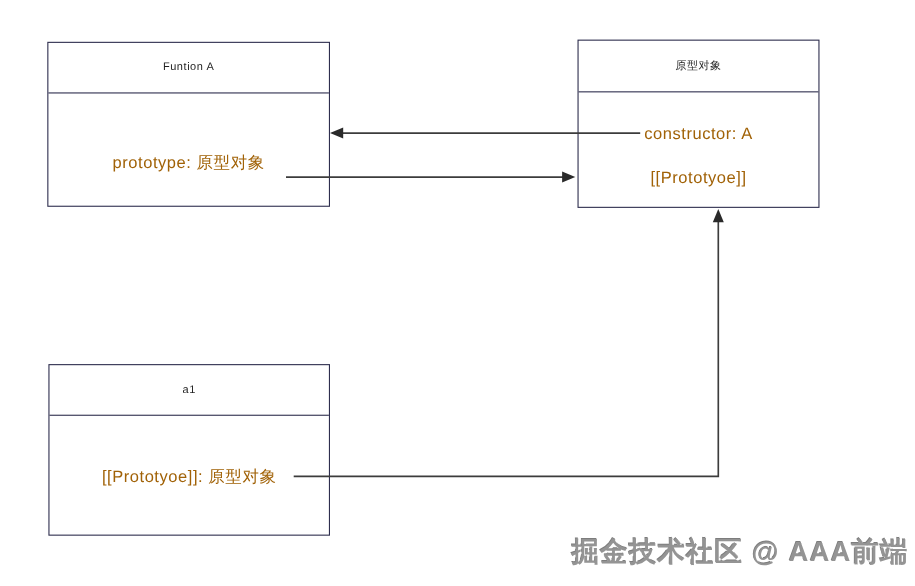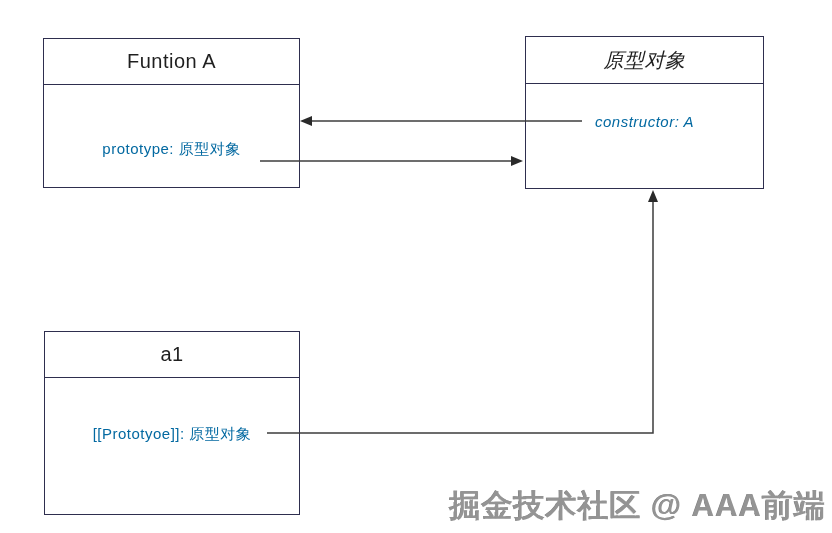--- a/index.html
+++ b/index.html
@@ -15,70 +15,70 @@
     background: #ffffff;
     overflow: hidden;
   }
   .uml-box {
     position: absolute;
     border: 1.5px solid #2e2e4e;
     background: #ffffff;
     box-sizing: border-box;
   }
   .box-function-a { left: 43px;  top: 38px;  width: 257px; height: 150px; }
-  .box-prototype  { left: 525px; top: 36px;  width: 239px; height: 153px; font-style: italic; }
-  .box-a1         { left: 44px;  top: 331px; width: 256px; height: 184px; }
+  .box-prototype  { left: 525px; top: 36px;  width: 220px; height: 153px; }
+  .box-a1         { left: 44px;  top: 331px; width: 256px; height: 156px; }
 
   .box-header {
     position: absolute;
     left: 0; top: 0; right: 0;
     height: 45px;
     border-bottom: 1.5px solid #2e2e4e;
     display: flex;
     align-items: center;
     justify-content: center;
-    font-size: 20px;
+    font-size: 10px;
     color: #1f1f1f;
     letter-spacing: 0.5px;
   }
   .box-prototype .box-header { height: 46px; }
   .box-a1 .box-header        { height: 45px; }
 
   .box-body {
     position: absolute;
     left: 0; right: 0; top: 0; bottom: 0;
   }
   .field {
     position: absolute;
     left: 0; right: 0;
     text-align: center;
     font-size: 15px;
     line-height: 20px;
-    color: #0369a1;
+    color: #a16207;
     letter-spacing: 0.5px;
     white-space: nowrap;
   }
   .box-function-a .field-0 { top: 100px; }
   .box-prototype  .field-0 { top: 75px; }
   .box-prototype  .field-1 { top: 115px; }
   .box-a1         .field-0 { top: 92px; text-align: center; }
 
   .arrow-layer {
     position: absolute;
     left: 0; top: 0;
     width: 832px;
     height: 533px;
     pointer-events: none;
   }
 
   .watermark {
     position: absolute;
     right: 6px;
     top: 485px;
-    font-size: 31px;
+    font-size: 25px;
     font-weight: bold;
     letter-spacing: 1px;
     color: #949494;
     text-shadow: 1.5px 1.5px 0 #ffffff, -0.5px -0.5px 0 #7d7d7d;
     white-space: nowrap;
   }
 </style>
 </head>
 <body>
 
@@ -88,20 +88,21 @@
     <div class="box-header">Funtion A</div>
     <div class="box-body">
       <div class="field field-0">prototype: 原型对象</div>
     </div>
   </div>
 
   <div class="uml-box box-prototype">
     <div class="box-header">原型对象</div>
     <div class="box-body">
       <div class="field field-0">constructor: A</div>
+      <div class="field field-1">[[Prototyoe]]</div>
     </div>
   </div>
 
   <div class="uml-box box-a1">
     <div class="box-header">a1</div>
     <div class="box-body">
       <div class="field field-0">[[Prototyoe]]: 原型对象</div>
     </div>
   </div>
 

